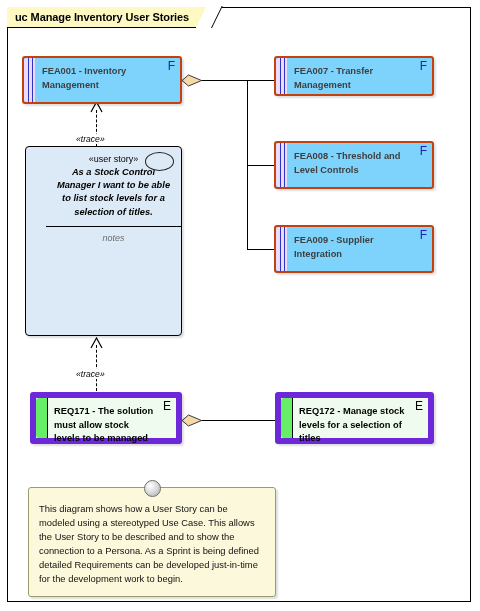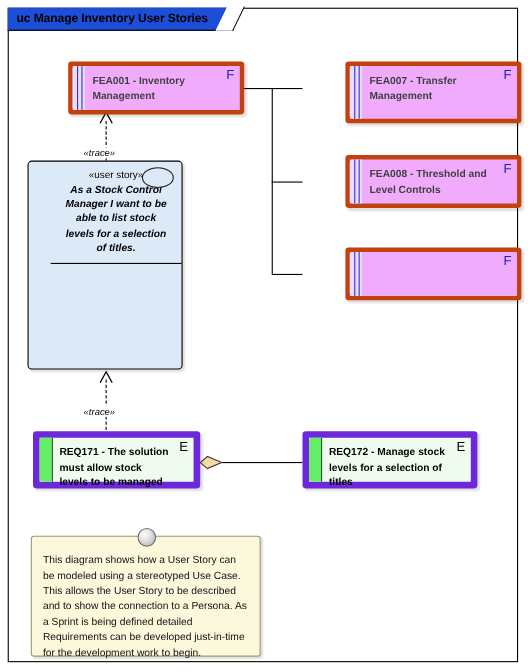--- a/index.html
+++ b/index.html
@@ -31,21 +31,21 @@
   }
   .frame-tab {
     position: absolute;
     left: 7px;
     top: 7px;
     height: 21px;
     box-sizing: border-box;
     border: 1px solid #000000;
     border-top: none;
     border-left: none;
-    background: #1d4ed8;
+    background: #fef9c3;
     padding: 0 22px 0 8px;
     display: flex;
     align-items: center;
     font-size: 11px;
     font-weight: bold;
     color: #000000;
     letter-spacing: -0.1px;
     white-space: nowrap;
   }
   .frame-tab-clip {
@@ -98,23 +98,22 @@
     right: 5px;
     top: 2px;
     font-size: 12px;
     line-height: 12px;
     font-weight: normal;
     color: #20209a;
   }
 
   
   .elem.feature {
-    background: #f0abfc;
-    border: 4px solid #c2410c;
-    margin-left: 40px;
+    background: #7dd3fc;
+    border: 2px solid #c2410c;
   }
   .elem.feature .stripe {
     background: #eadcfb;
   }
   .elem.feature .stripe-line {
     border-left: 1px solid #3232c8;
   }
   .elem.feature .corner { color: #2020b4; }
 
   
@@ -295,21 +294,21 @@
 
   <div class="elem feature" style="left:22px; top:56px; width:160px; height:48px;">
     <div class="stripe">
       <div class="stripe-line" style="left:4px;"></div>
       <div class="stripe-line" style="left:8px;"></div>
     </div>
     <div class="title">FEA001 - Inventory Management</div>
     <div class="corner">F</div>
   </div>
 
-  <div class="elem feature" style="left:274px; top:56px; width:160px; height:56px;">
+  <div class="elem feature" style="left:274px; top:56px; width:160px; height:40px;">
     <div class="stripe">
       <div class="stripe-line" style="left:4px;"></div>
       <div class="stripe-line" style="left:8px;"></div>
     </div>
     <div class="title">FEA007 - Transfer Management</div>
     <div class="corner">F</div>
   </div>
 
   <div class="elem feature" style="left:274px; top:141px; width:160px; height:48px;padding-left:16px;">
     <div class="stripe">
@@ -318,41 +317,43 @@
     </div>
     <div class="title">FEA008 - Threshold and Level Controls</div>
     <div class="corner">F</div>
   </div>
 
   <div class="elem feature" style="left:274px; top:225px; width:160px; height:48px;">
     <div class="stripe">
       <div class="stripe-line" style="left:4px;"></div>
       <div class="stripe-line" style="left:8px;"></div>
     </div>
+    <div class="title">FEA009 - Supplier Integration</div>
     <div class="corner">F</div>
   </div>
 
-  <div class="usecase" style="left:25px; top:146px; width:141px; height:190px;padding-left:20px;">
+  <div class="usecase" style="left:25px; top:146px; width:157px; height:190px;padding-left:20px;">
     <div class="uc-head">
       <div class="uc-oval"></div>
       <div class="uc-stereotype">«user story»</div>
       <div class="uc-name">As a Stock Control Manager I want to be able to list stock levels for a selection of titles.</div>
     </div>
+    <div class="uc-notes-label">notes</div>
   </div>
 
   <div class="elem requirement" style="left:30px; top:392px; width:152px; height:52px;">
     <div class="stripe"></div>
     <div class="title">REQ171 - The solution must allow stock levels to be managed</div>
     <div class="corner">E</div>
   </div>
 
   <div class="elem requirement" style="left:275px; top:392px; width:159px; height:52px;">
     <div class="stripe"></div>
     <div class="title">REQ172 - Manage stock levels for a selection of titles</div>
     <div class="corner">E</div>
   </div>
 
-  <div class="note" style="left:28px; top:487px; width:209px; height:110px;">
+  <div class="note" style="left:28px; top:487px; width:248px; height:110px;">
     <div class="note-pin"></div>
     <div class="note-text">This diagram shows how a User Story can be modeled using a stereotyped Use Case. This allows the User Story to be described and to show the connection to a Persona. As a Sprint is being defined detailed Requirements can be developed just-in-time for the development work to begin.</div>
   </div>
 
 </div>
 
 </body></html>

